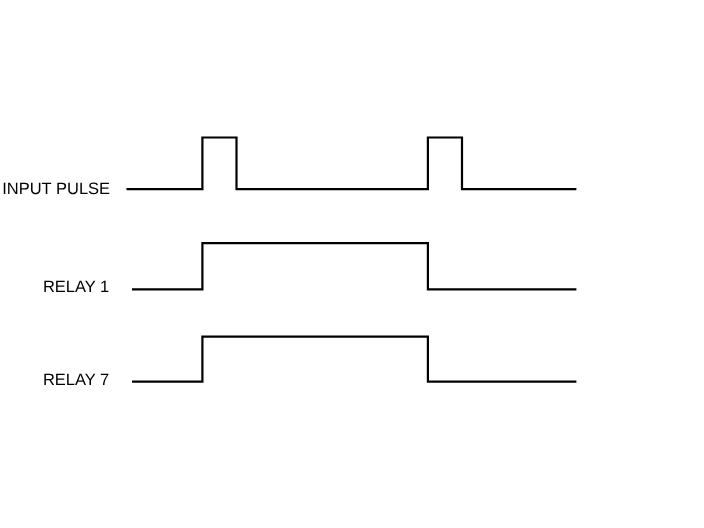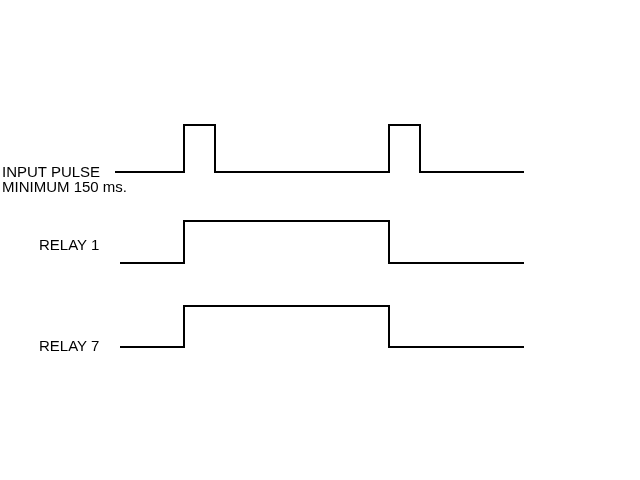--- a/index.html
+++ b/index.html
@@ -25,38 +25,37 @@
     font-size: 15px;
     line-height: 15px;
     white-space: nowrap;
   }
   .input-label {
     left: 2px;
     top: 164px;
   }
   .relay1-label {
     left: 39px;
-    top: 237px;
+    top: 253px;
   }
   .relay2-label {
     left: 39px;
     top: 338px;
   }
 </style>
 </head>
 <body>
 
 <div class="stage" style="background: rgb(255, 255, 255); color: rgb(0, 0, 0);">
   <svg class="diagram-svg" viewBox="0 0 640 480" xmlns="http://www.w3.org/2000/svg">
       <path d="M 115 172 H 184 V 125 H 215 V 172 H 389 V 125 H 420 V 172 H 534 V 125 H 558 V 172 H 637" fill="none" stroke="#000000" stroke-width="2"></path>
       <path d="M 120 263 H 184 V 221 H 389 V 263 H 534 V 221 H 638" fill="none" stroke="#000000" stroke-width="2"></path>
       <path d="M 120 347 H 184 V 306 H 389 V 347 H 534 V 306 H 638" fill="none" stroke="#000000" stroke-width="2"></path>
     </svg>
 
   <div class="sig-label input-label">
     <div>INPUT PULSE</div>
-    <div>MINIMUM 150 ms.</div>
   </div>
 
   <div class="sig-label relay1-label">RELAY 1</div>
 
   <div class="sig-label relay2-label">RELAY 7</div>
 </div>
 
 </body></html>

